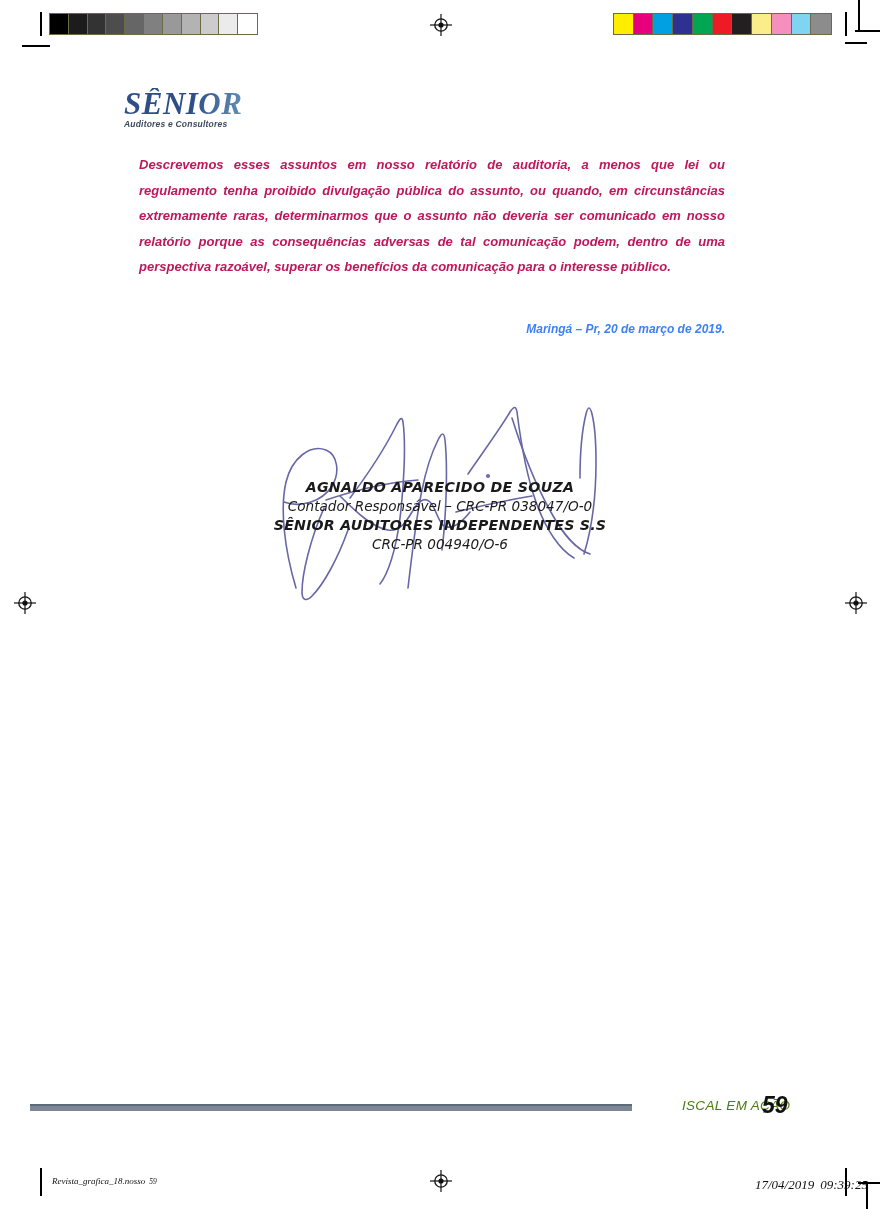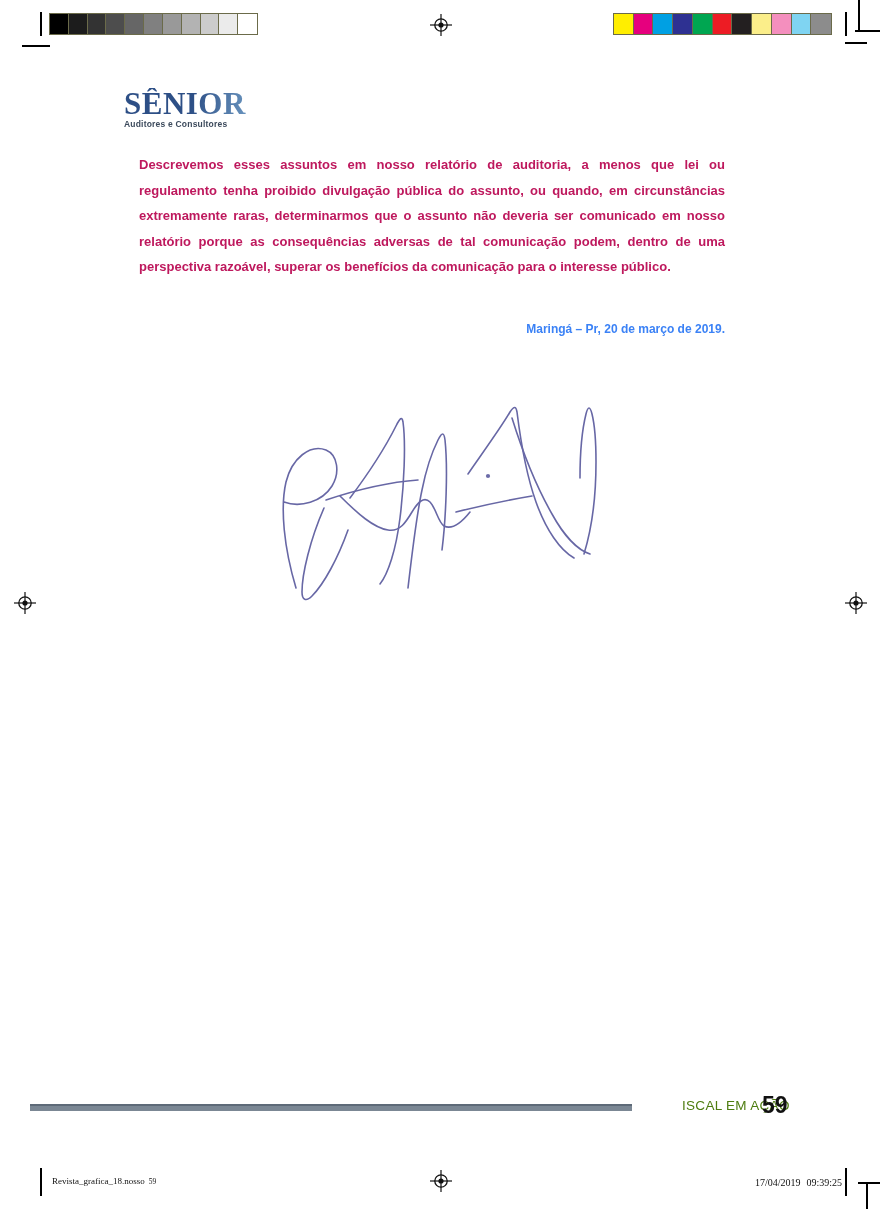--- a/index.html
+++ b/index.html
@@ -9,20 +9,21 @@
   }
   body {
     font-family: "Liberation Sans", sans-serif;
   }
   .page {
     position: relative;
     width: 880px;
     height: 1209px;
     background: #ffffff;
     overflow: hidden;
+    font-style: italic;
   }
 
   
   .calib-strip {
     position: absolute;
     display: flex;
     border: 1px solid #6b6b4a;
     box-sizing: border-box;
   }
   .calib-strip .swatch {
@@ -217,21 +218,21 @@
   }
   .slug-left .slug-page {
     font-size: 7.5px;
     margin-left: 4px;
   }
   .slug-right {
     position: absolute;
     left: 755px;
     top: 1177px;
     font-family: "Liberation Serif", serif;
-    font-size: 10px;
+    font-size: 13px;
     color: #111;
     white-space: nowrap;
   }
   .slug-right .slug-time { margin-left: 6px; }
 </style>
 </head>
 <body>
 
 <div class="page">
 
@@ -316,20 +317,26 @@
         <path d="M168,210 C172,176 176,140 182,112 C186,92 192,74 198,62 C202,54 204,54 205,62 C208,90 206,140 202,172"></path>
         <path d="M216,134 C240,128 268,122 292,118"></path>
         <path d="M228,96 C246,70 262,48 270,34 C274,28 276,28 277,34 C280,58 286,96 296,124 C306,152 320,172 334,180"></path>
         <path d="M272,40 C282,72 296,108 312,136 C324,158 338,172 350,176"></path>
         <path d="M344,176 C352,150 356,116 356,84 C356,60 354,44 352,36 C350,28 348,28 346,36 C342,52 340,76 340,100"></path>
         <path d="M84,130 C70,162 62,196 62,214 C62,222 66,224 72,218 C84,206 98,180 108,152"></path>
       </g>
       <circle cx="248" cy="98" r="2.1" fill="#5b5b9e" opacity="0.9"></circle>
     </svg>
 
+    <div class="sig-text">
+      <div class="sig-name">AGNALDO APARECIDO DE SOUZA</div>
+      <div class="sig-role">Contador Responsável – CRC-PR 038047/O-0</div>
+      <div class="sig-firm">SÊNIOR AUDITORES INDEPENDENTES S.S</div>
+      <div class="sig-crc">CRC-PR 004940/O-6</div>
+    </div>
   </div>
 
   <div class="footer-rule"></div>
   <div class="footer-rule-dark"></div>
   <div class="footer-label">ISCAL EM AÇÃO</div>
   <div class="footer-pageno">59</div>
 
   <div class="tick-v" style="left:40px; top:1168px; height:28px;"></div>
   <div class="slug-left">
     <span>Revista_grafica_18.nosso</span><span class="slug-page">59</span>

